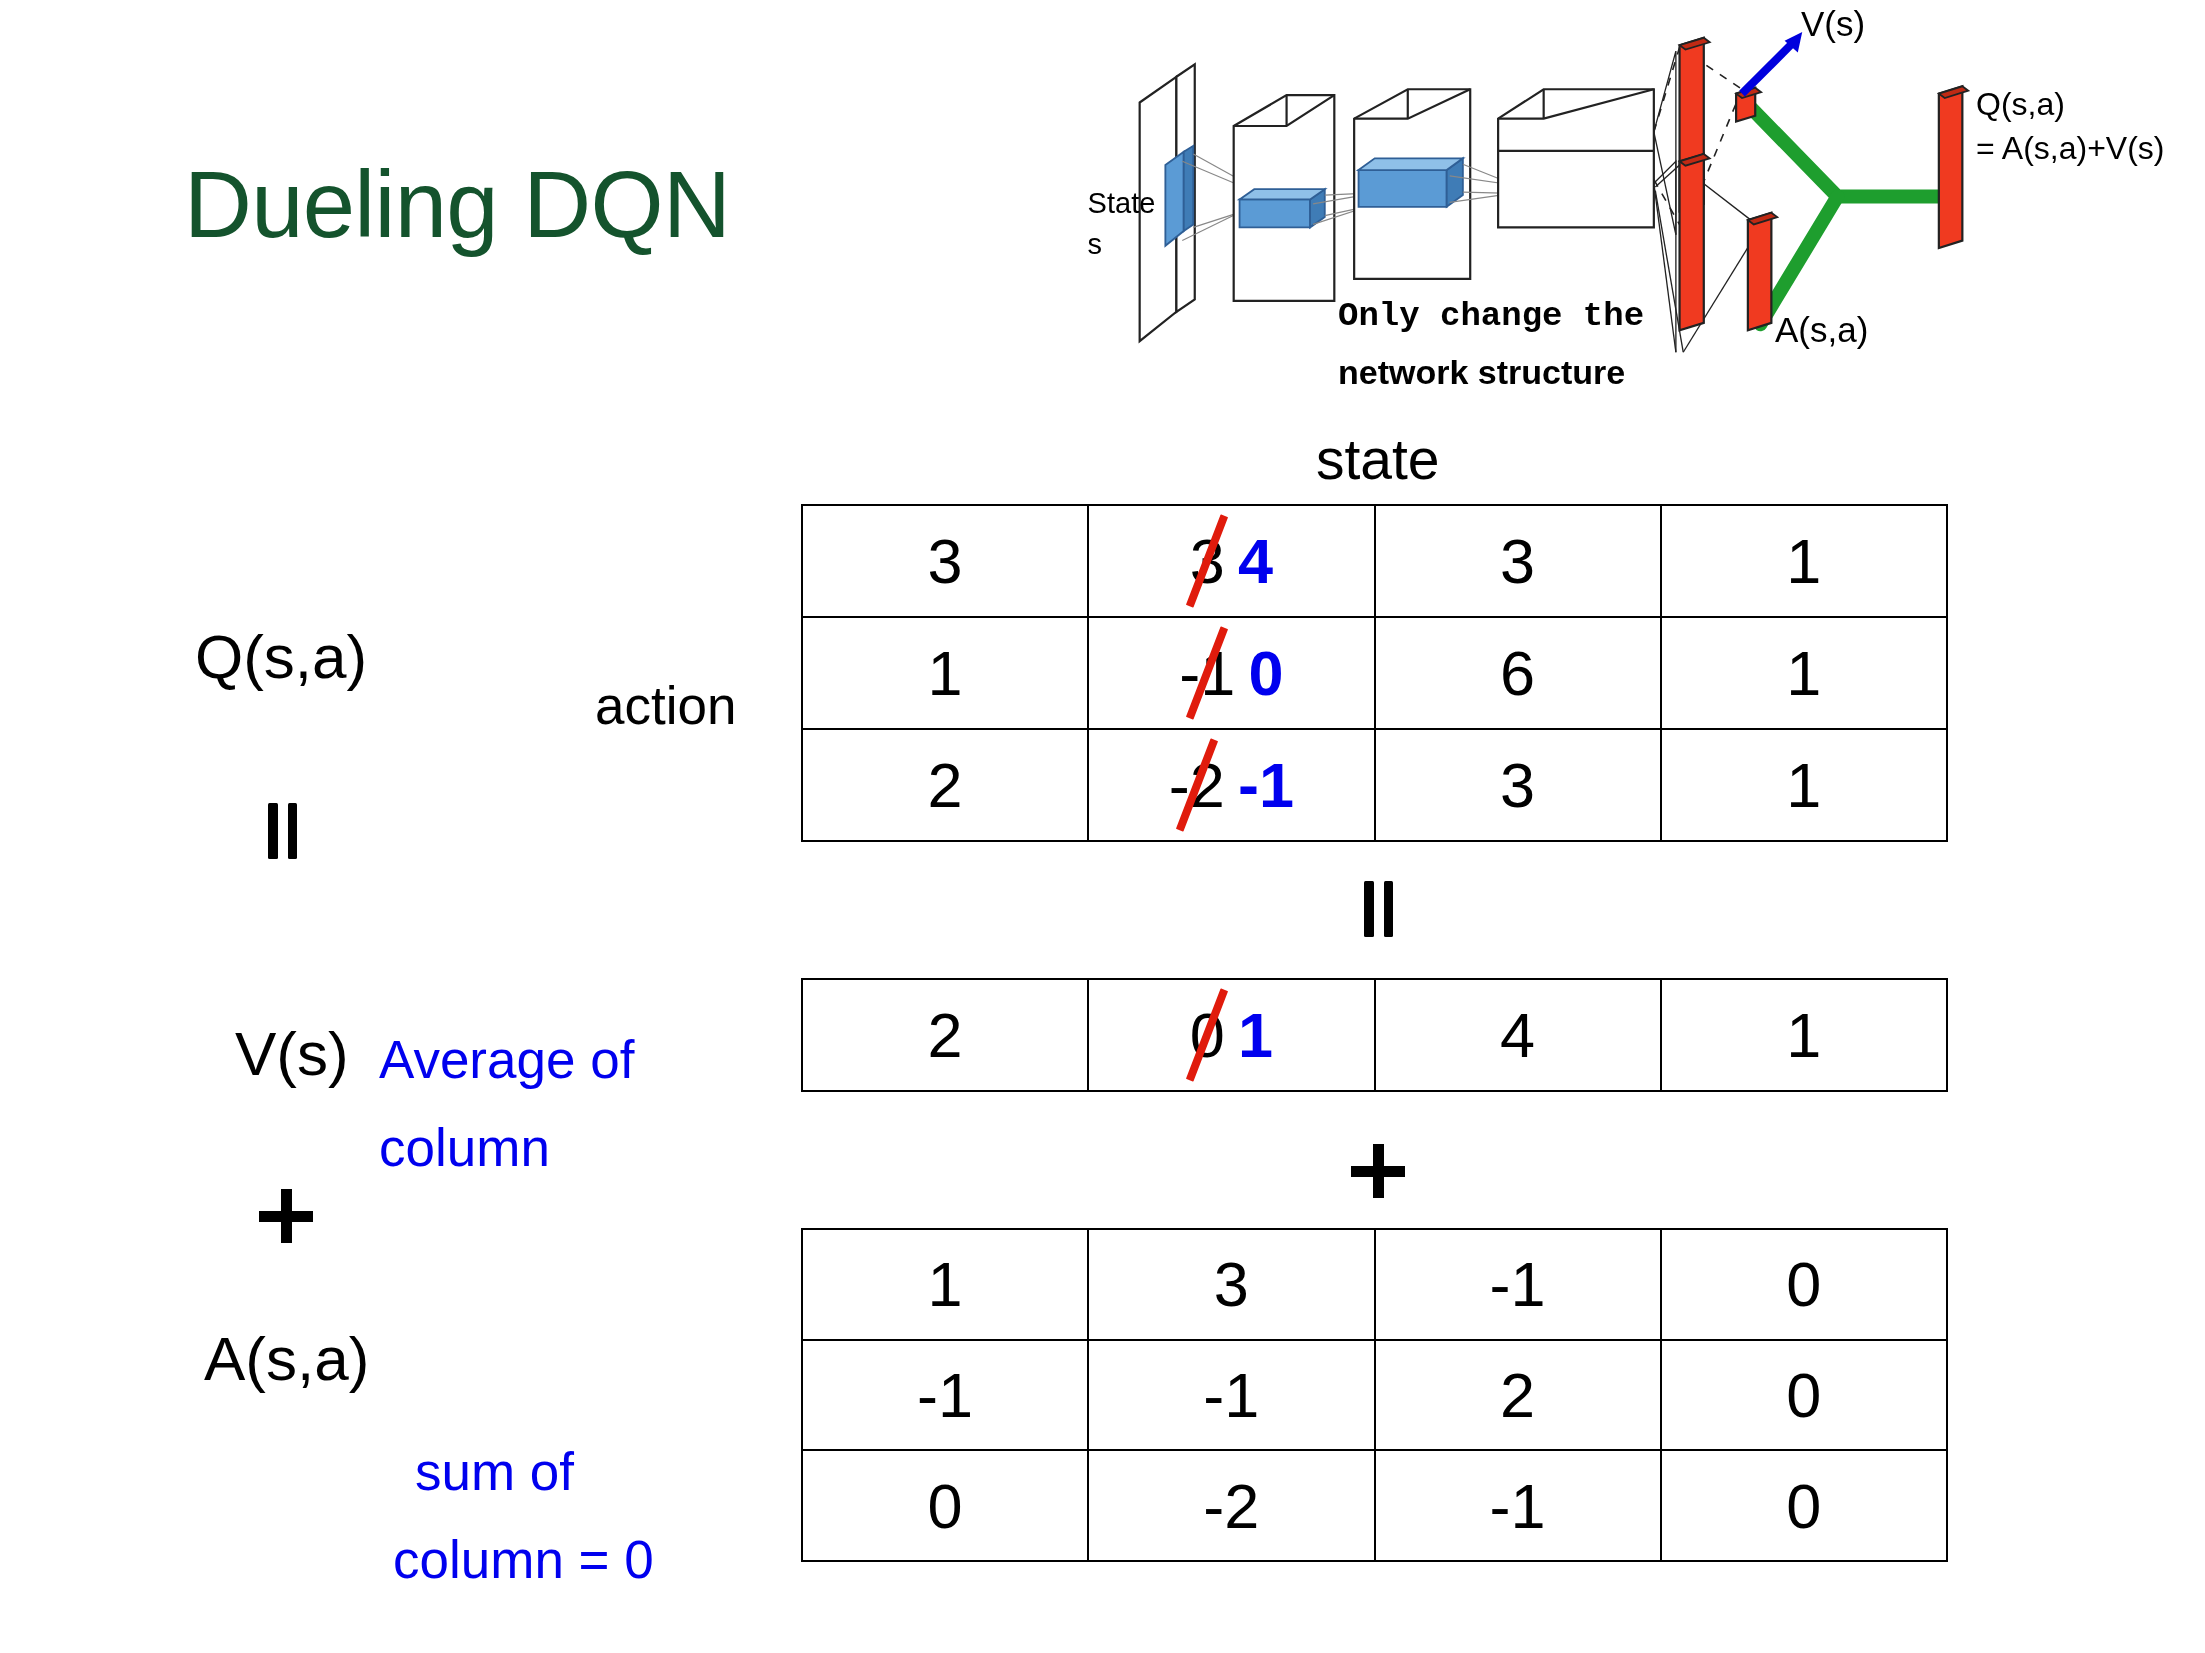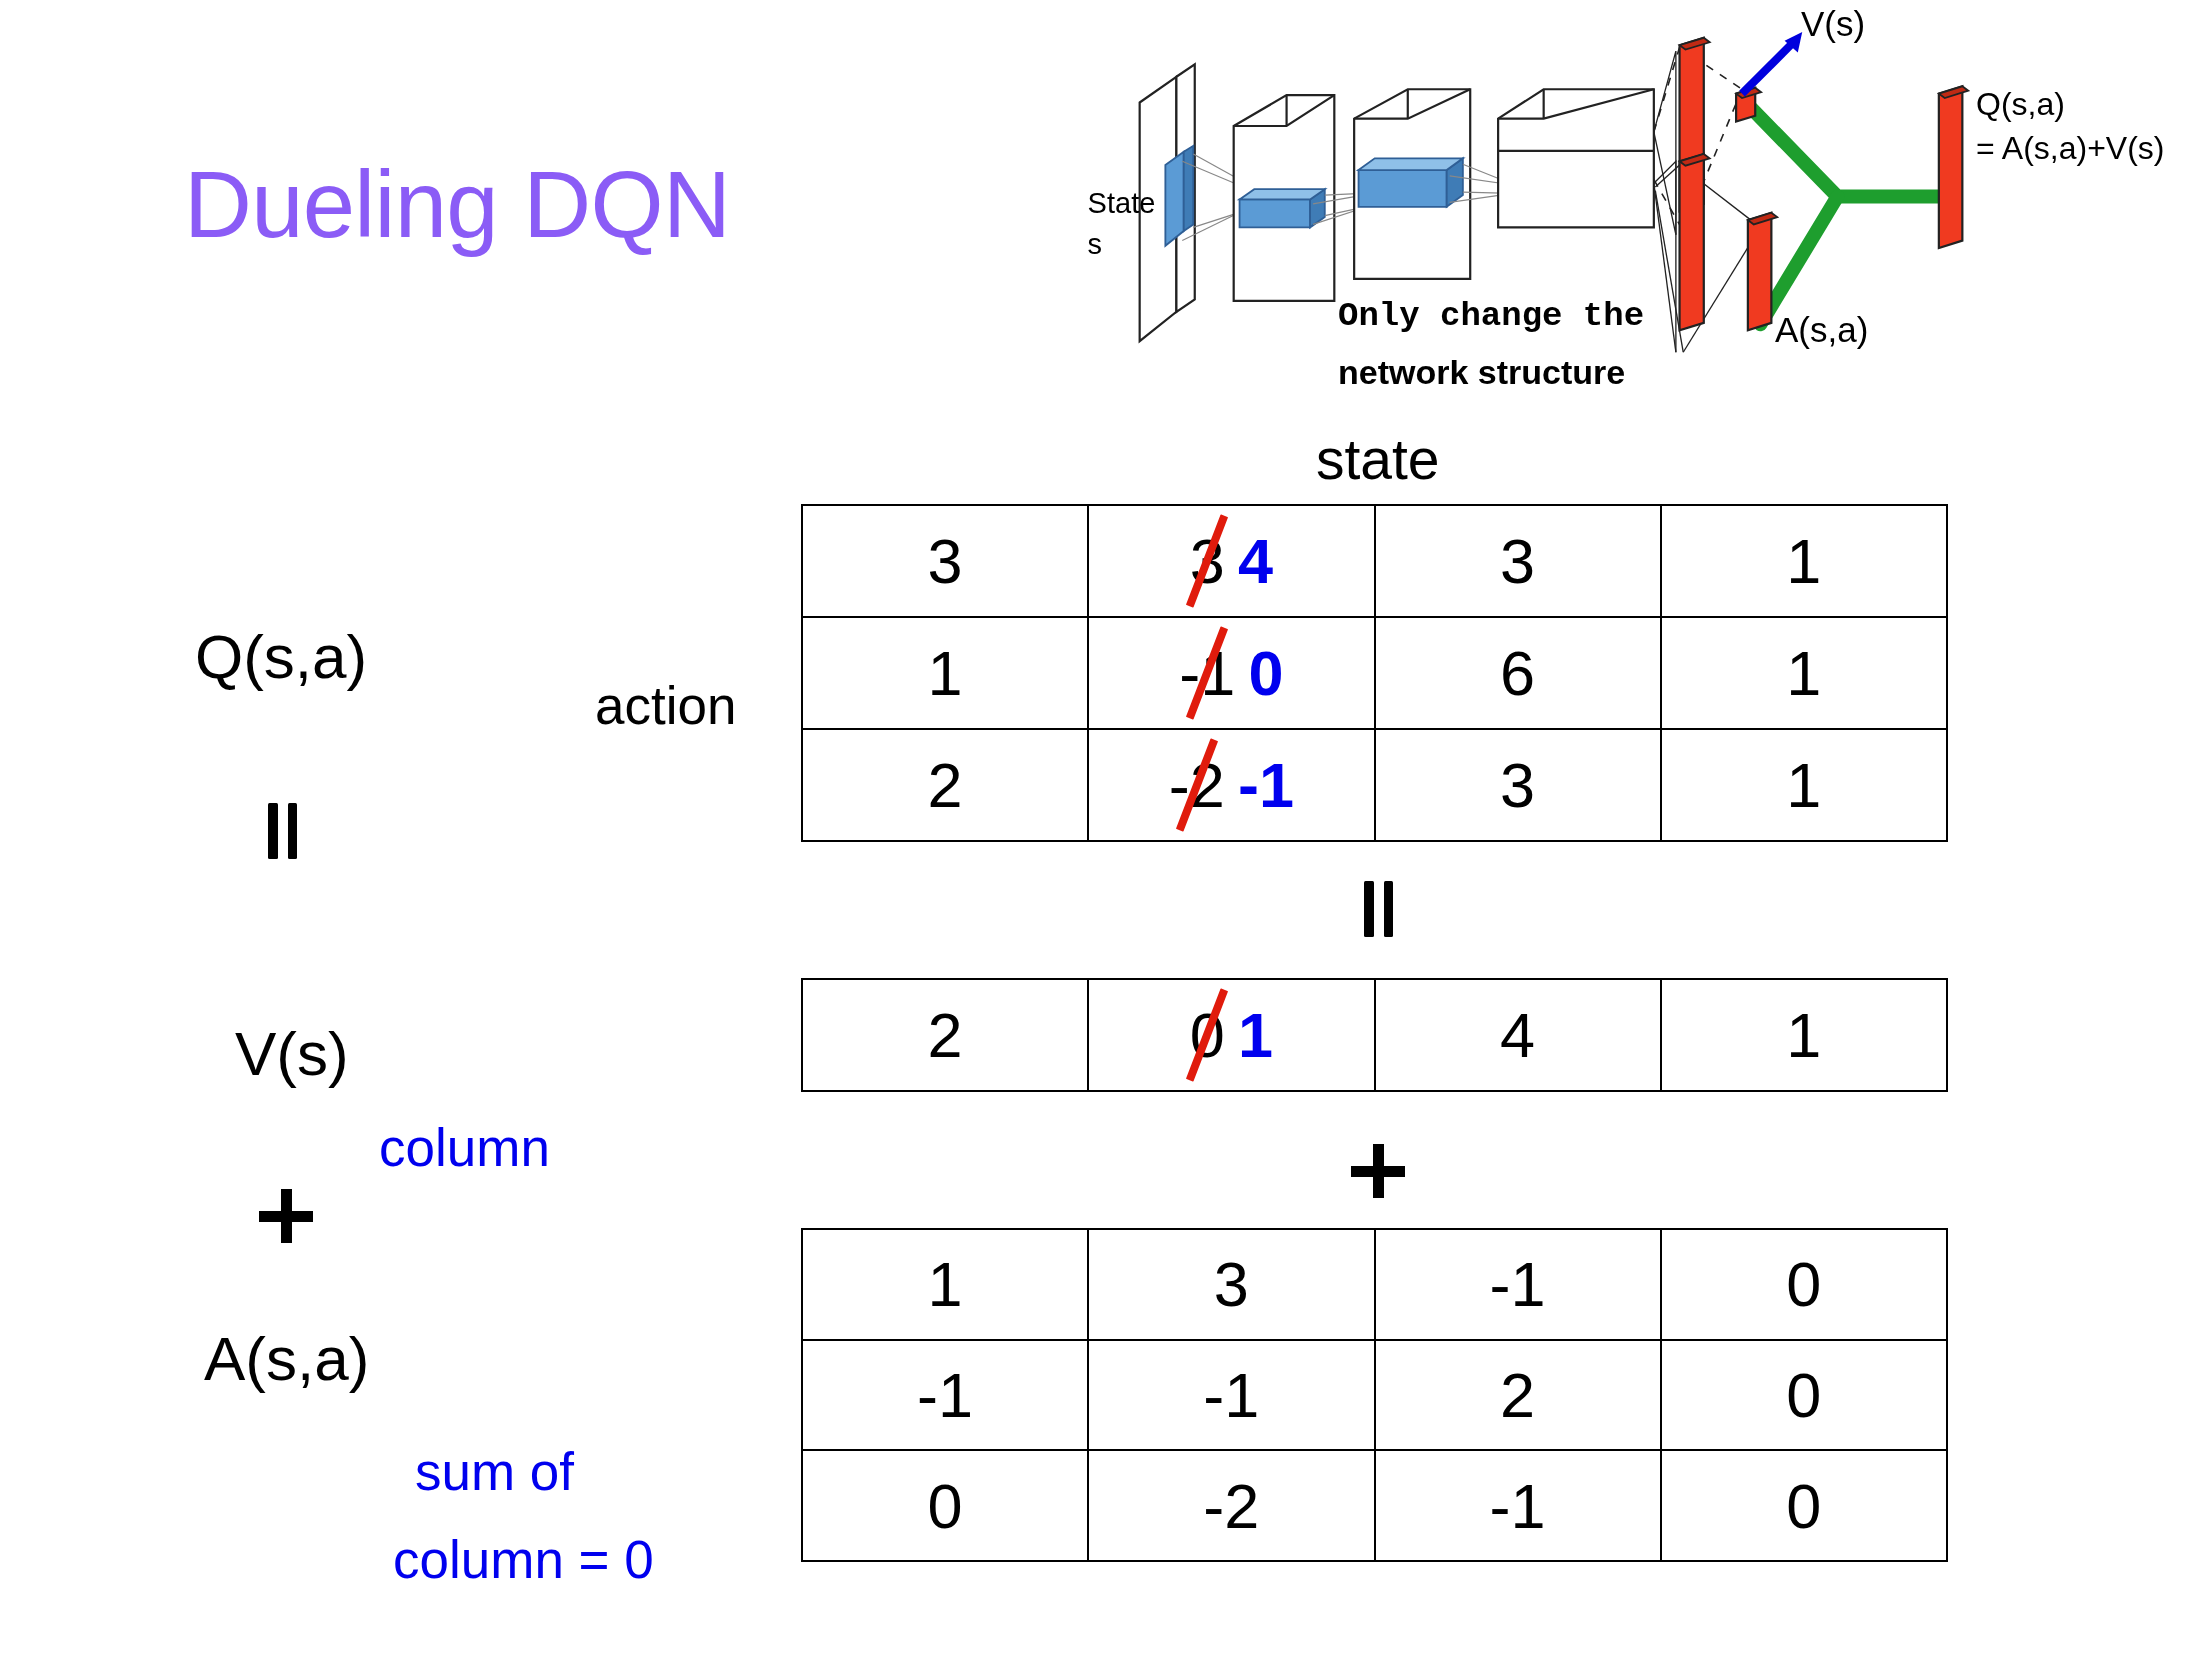--- a/index.html
+++ b/index.html
@@ -4,21 +4,21 @@
 <style>
   html,body{margin:0;padding:0;background:#fff;}
   #slide{
     position:relative;width:2205px;height:1654px;background:#ffffff;
     font-family:"Liberation Sans","DejaVu Sans",sans-serif;
     overflow:hidden;
   }
   
   #title{
     position:absolute;left:184px;top:151px;
-    font-size:94px;font-weight:400;color:#8b5cf6;
+    font-size:94px;font-weight:400;color:#14532d;
     letter-spacing:-0.7px;white-space:nowrap;
   }
   
   .lbl{position:absolute;color:#000;white-space:nowrap;}
   .blue{color:#0000ee;}
   
   .eqrot{
     position:absolute;display:flex;gap:10.3px;
   }
   .eqrot i{display:block;width:9.6px;height:56px;background:#000;border-radius:1.5px;}
@@ -193,20 +193,21 @@
   <div class="lbl" style="left:1316px;top:426px;font-size:57px;">state</div>
   <div class="lbl" style="left:595px;top:675px;font-size:53px;">action</div>
 
   <div class="lbl" style="left:195px;top:621px;font-size:62px;">Q(s,a)</div>
   <div class="eqrot" style="left:268px;top:803px;" aria-label="=">
     <i></i>
       <i></i>
   </div>
 
   <div class="lbl" style="left:235px;top:1018px;font-size:62px;">V(s)</div>
+  <div class="lbl blue" style="left:379px;top:1029px;font-size:53px;">Average of</div>
   <div class="lbl blue" style="left:379px;top:1117px;font-size:53px;">column</div>
   <div class="plus" style="left:259px;top:1189px;" aria-label="+">
       <i></i>
       <i></i>
     </div>
 
   <div class="lbl" style="left:204px;top:1323px;font-size:62px;">A(s,a)</div>
   <div class="lbl blue" style="left:379px;top:1441px;font-size:53px;margin-left:36px;">sum of</div>
   <div class="lbl blue" style="left:379px;top:1529px;font-size:53px;margin-left:14px;">column = 0</div>
 

